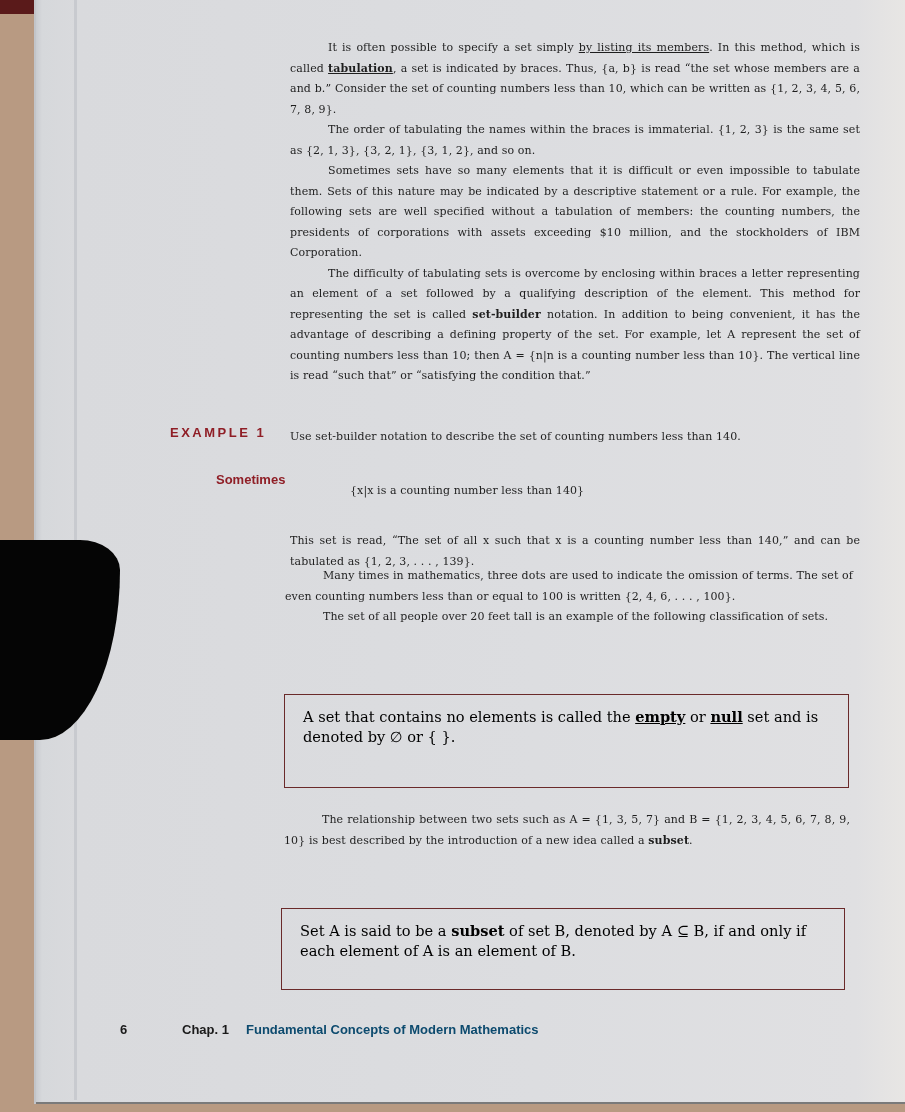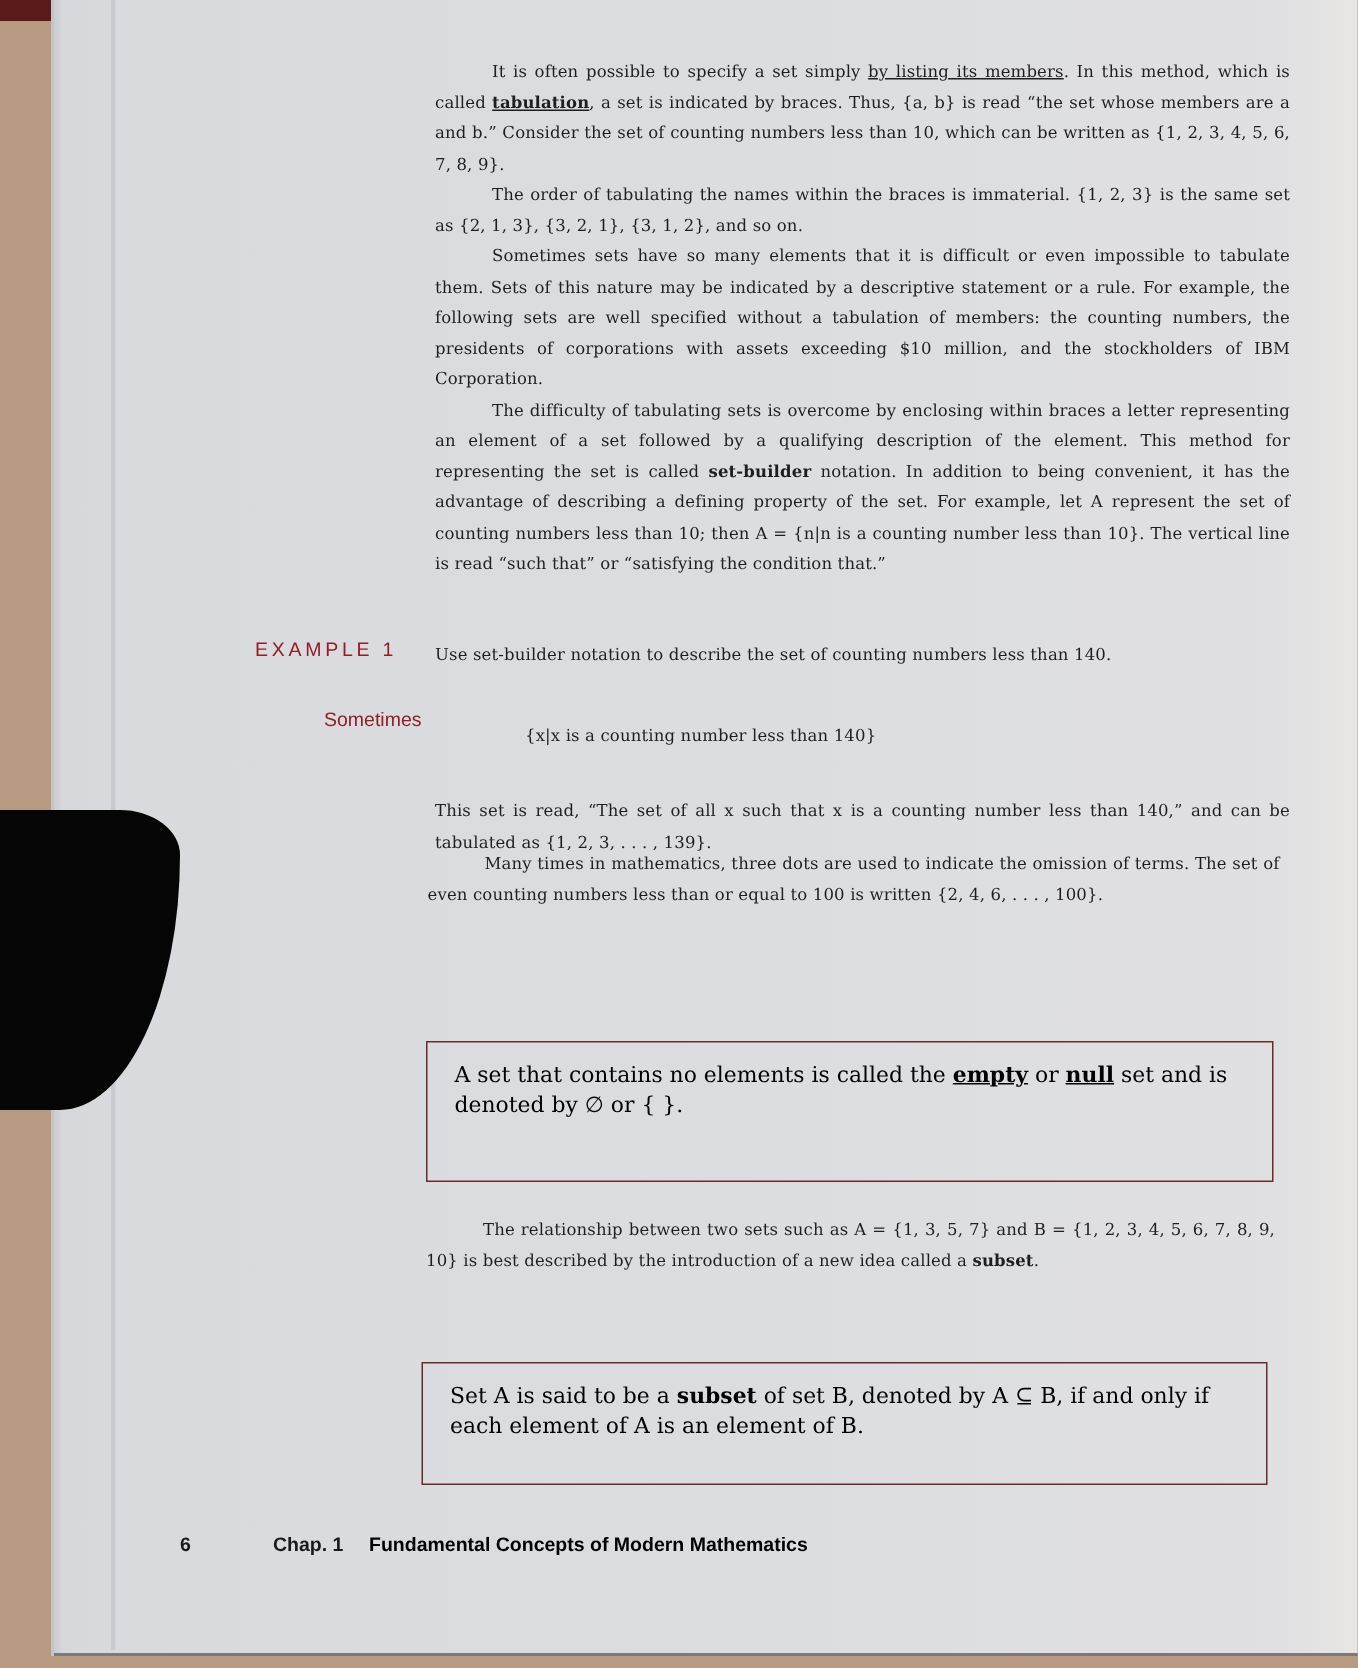--- a/index.html
+++ b/index.html
@@ -23,21 +23,21 @@
   .text {
     position:absolute; left:290px; width:570px;
     font-size:11px; line-height:20.5px; color:#1e1e1e;
     text-align:justify; letter-spacing:0.1px;
   }
   .text p { margin:0; text-indent:38px; }
   .text p.noindent { text-indent:0; }
   b { font-weight:bold; }
   .ul { text-decoration:underline; }
   .side-label {
-    position:absolute; font-family:"Liberation Sans", sans-serif; font-weight:normal;
+    position:absolute; font-family:"Liberation Sans", sans-serif; font-weight:bold;
     color:#8f1e26; font-size:13px;
   }
   .box {
     position:absolute; border:1.3px solid #6a2a2a; background:transparent;
   }
   .box .inner { padding:12px 18px; font-size:14.6px; line-height:20px; color:#000000; }
   .footer { position:absolute; top:1022px; font-family:"Liberation Sans", sans-serif; font-weight:bold; font-size:13px; }
 </style>
 </head>
 <body>
@@ -62,31 +62,32 @@
 <div class="side-label" style="left:216px; top:472px;">Sometimes</div>
 <div class="text" style="top:481px; left:350px; width:400px;">
   <p class="noindent">{x|x is a counting number less than 140}</p>
 </div>
 <div class="text" style="top:531px;">
   <p class="noindent">This set is read, “The set of all x such that x is a counting number less than 140,” and can be tabulated as {1, 2, 3, . . . , 139}.</p>
 </div>
 
 <div class="text" style="top:566px; left:285px; width:568px;">
   <p>Many times in mathematics, three dots are used to indicate the omission of terms. The set of even counting numbers less than or equal to 100 is written {2, 4, 6, . . . , 100}.</p>
+  <p>The set of all people over 20 feet tall is an example of the following classification of sets.</p>
 </div>
 
 <div class="thumb"></div>
 
 <div class="box" style="left:284px; top:694px; width:563px; height:92px;">
   <div class="inner"><span>A set that contains no elements is called the </span><b class="ul">empty</b><span> or </span><b class="ul">null</b><span> set and is denoted by ∅ or { }.</span></div>
 </div>
 
 <div class="text" style="top:810px; left:284px; width:566px;">
   <p><span>The relationship between two sets such as A = {1, 3, 5, 7} and B = {1, 2, 3, 4, 5, 6, 7, 8, 9, 10} is best described by the introduction of a new idea called a </span><b>subset</b><span>.</span></p>
 </div>
 
 <div class="box" style="left:281px; top:908px; width:562px; height:80px;">
   <div class="inner"><span>Set A is said to be a </span><b>subset</b><span> of set B, denoted by A ⊆ B, if and only if each element of A is an element of B.</span></div>
 </div>
 
 <div class="footer" style="left:120px; color:#1a1a1a;">6</div>
 <div class="footer" style="left:182px; color:#1a1a1a;">Chap. 1</div>
-<div class="footer" style="left:246px; color:#000000;">Fundamental Concepts of Modern Mathematics</div>
+<div class="footer" style="left:246px; color:#0c4a6e;">Fundamental Concepts of Modern Mathematics</div>
 
 </body></html>

